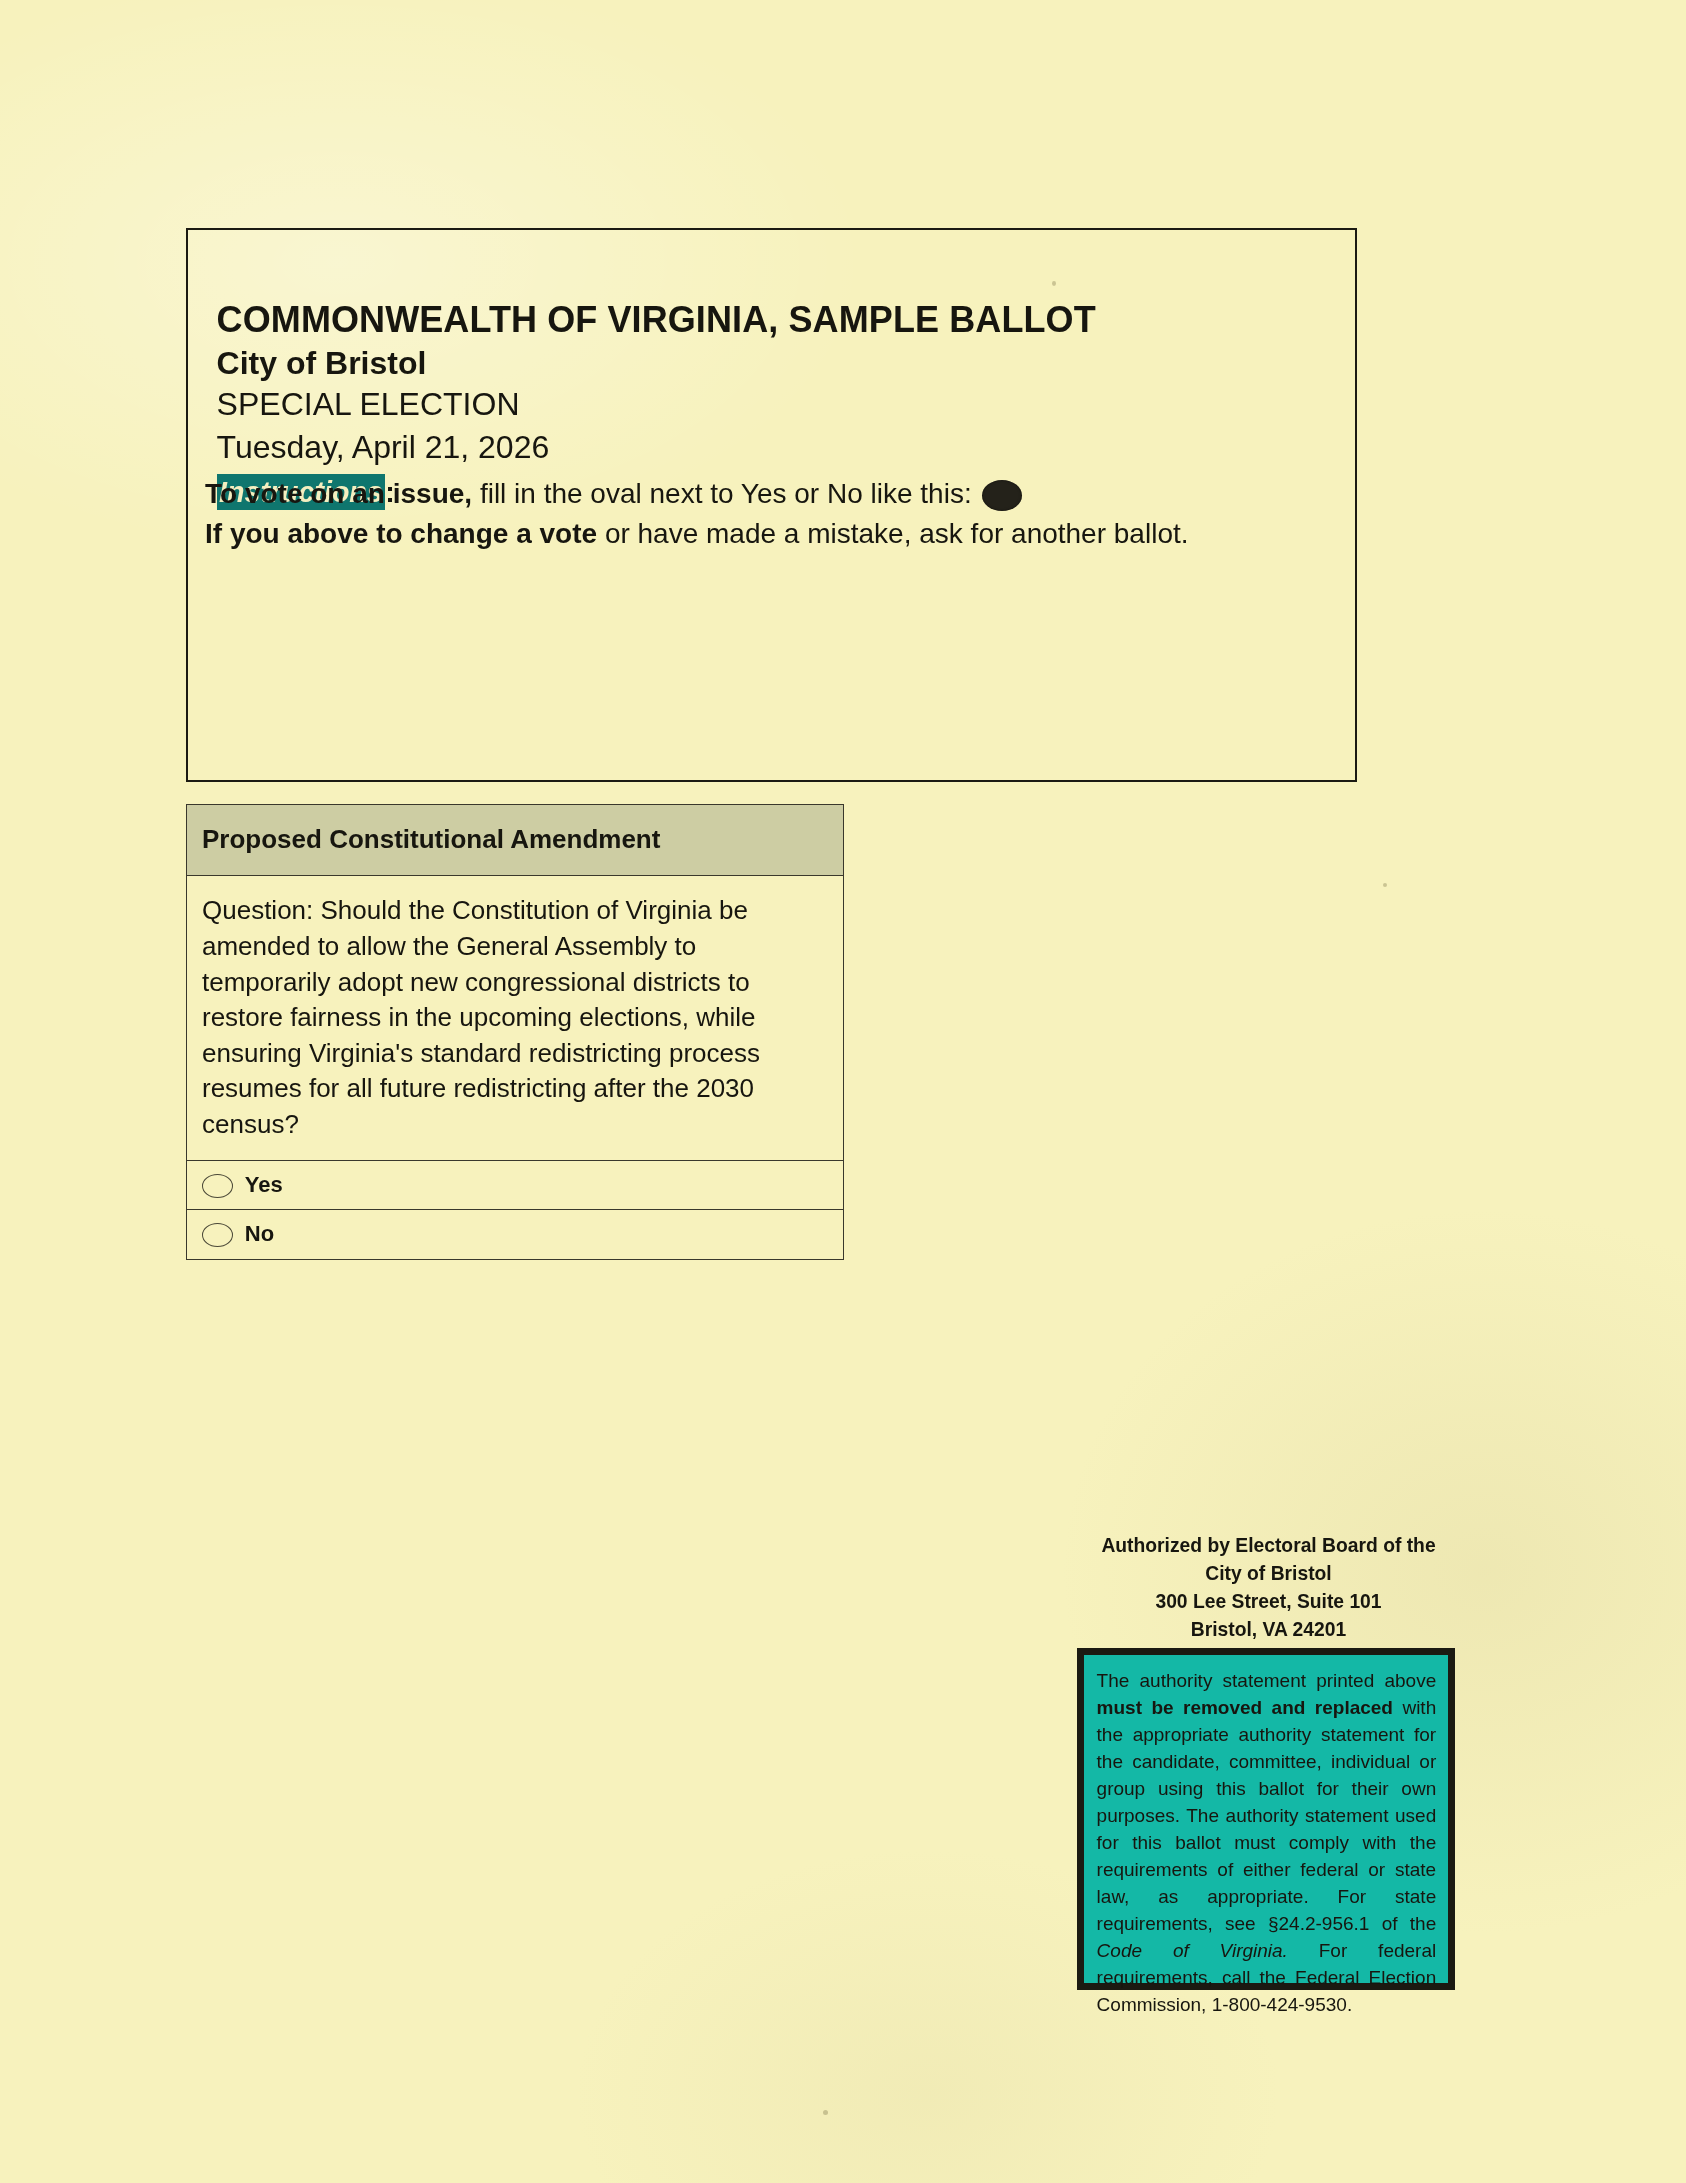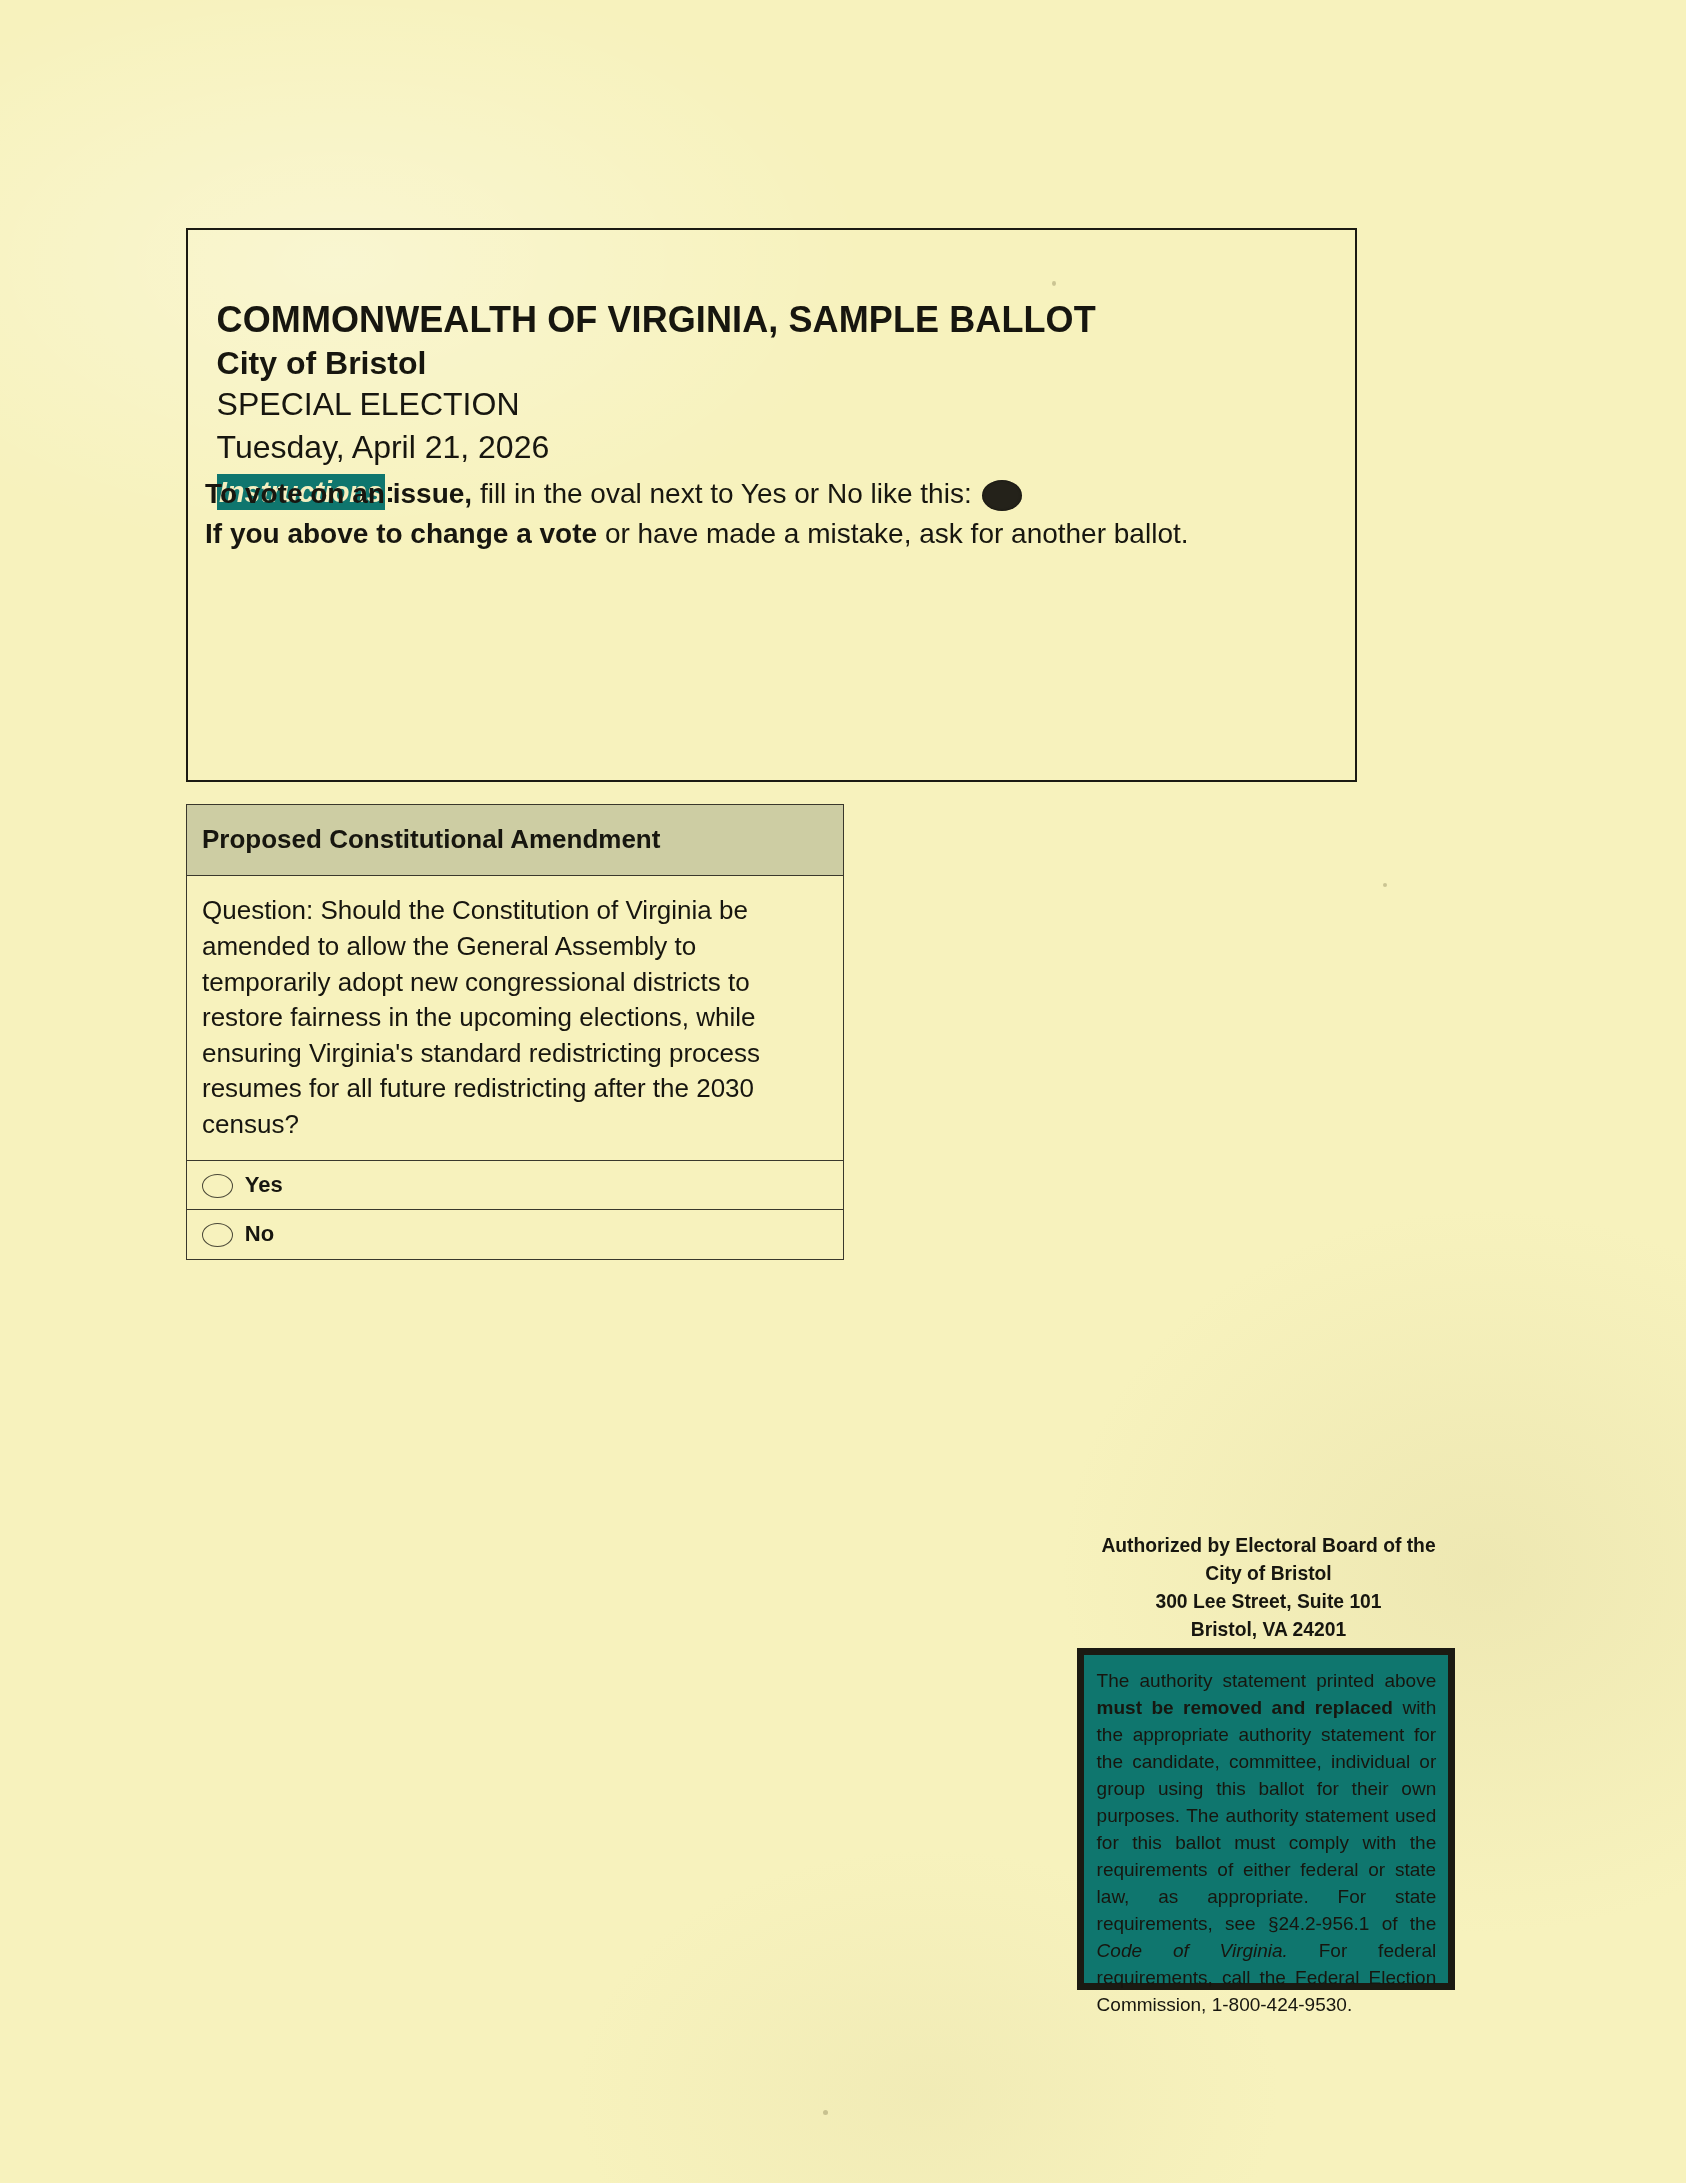--- a/index.html
+++ b/index.html
@@ -164,21 +164,21 @@
 
   
   .disclaimer-box {
     position: absolute;
     left: 1077px;
     top: 1648px;
     width: 378px;
     height: 342px;
     box-sizing: border-box;
     border: 7.6px solid #1b1a12;
-    background: #0f766e;
+    background: #14b8a6;
   }
   .disclaimer-inner {
     padding: 13.4px 11.8px 11.8px 12.6px;
     font-size: 19px;
     line-height: 1.42;
     text-align: justify;
     text-justify: inter-word;
   }
   .disclaimer-inner b { font-weight: bold; }
   .disclaimer-inner i { font-style: italic; }

